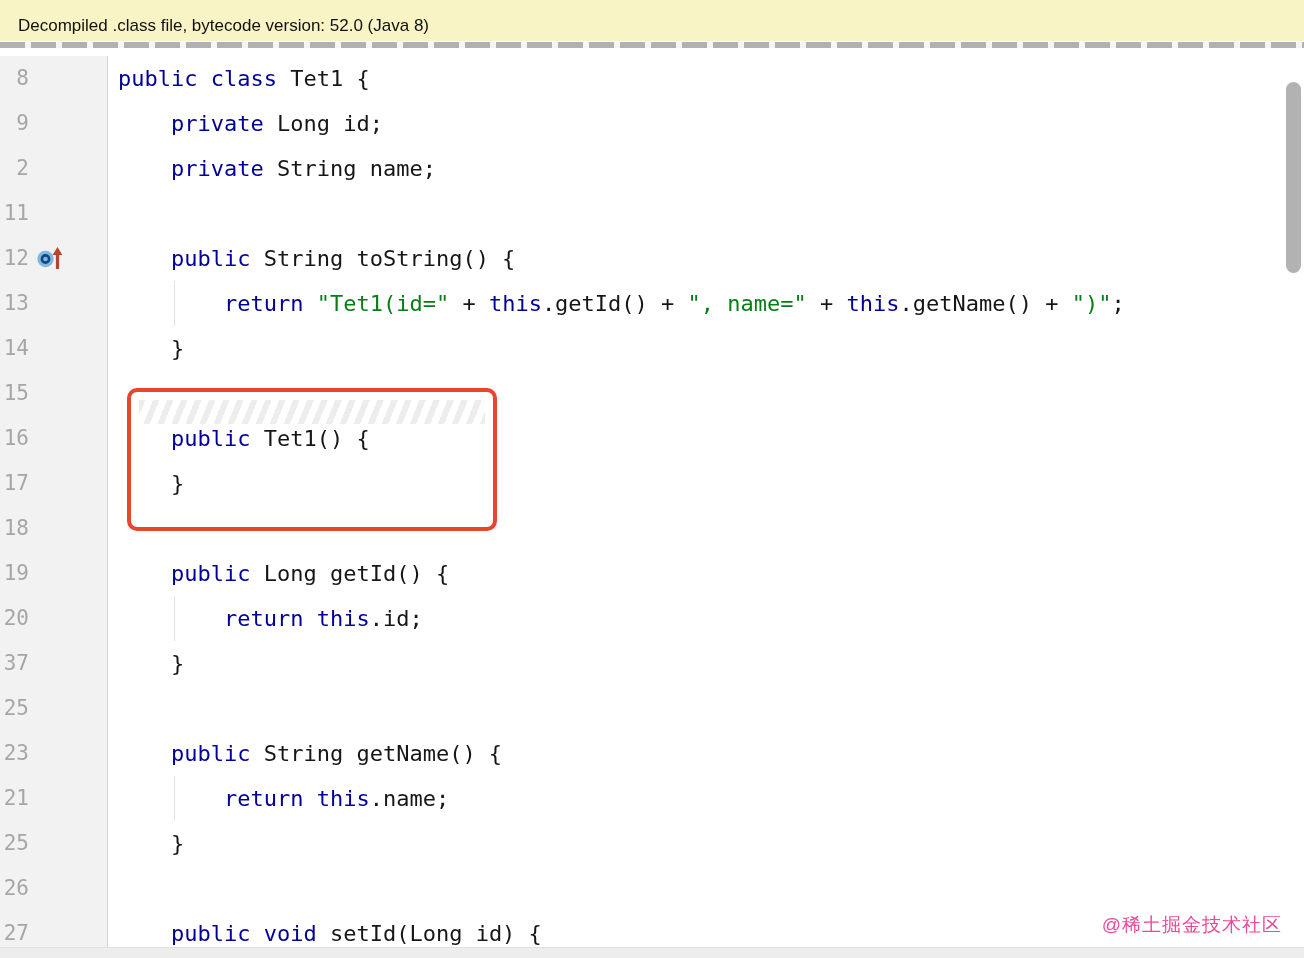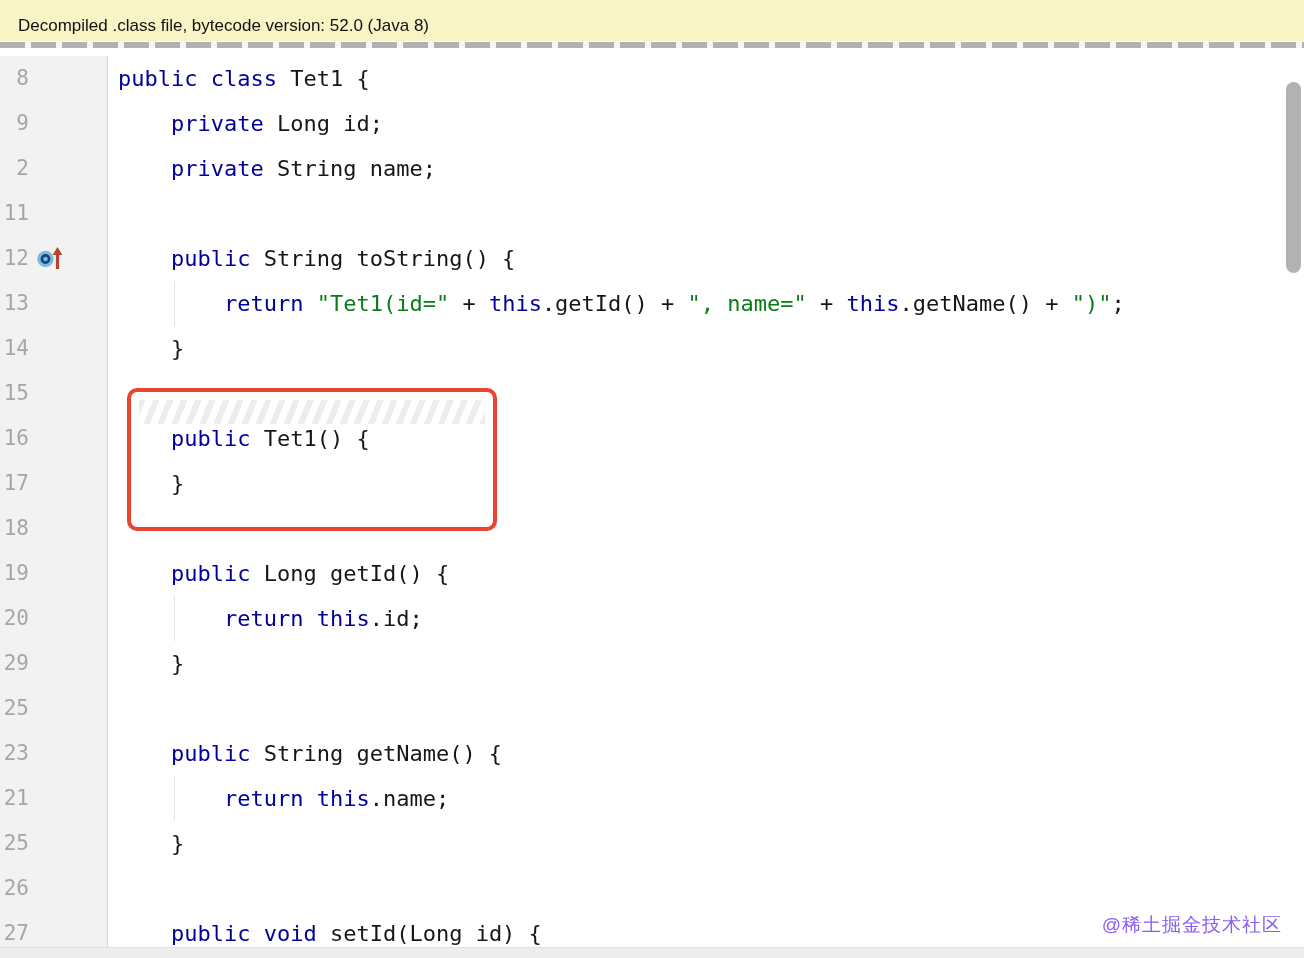--- a/index.html
+++ b/index.html
@@ -57,21 +57,21 @@
     opacity:.45;
   }
   
   .scroll-thumb {
     position:absolute; left:1286px; top:82px; width:15px; height:191px;
     background:#b2b2b2; border-radius:8px;
   }
   
   .watermark {
     position:absolute; top:912px; right:22px;
-    font-size:19px; color:#8b5cf6; letter-spacing:1px;
+    font-size:19px; color:#ec4899; letter-spacing:1px;
   }
   
   .bottom-strip {
     position:absolute; left:0; right:0; bottom:0; height:11px;
     background:#ededed; border-top:1px solid #e0e0e0;
   }
 </style>
 </head>
 <body>
 
@@ -163,21 +163,21 @@
           <div class="code-cell"><span class="tok-pl">    </span><span class="tok-kw">public </span><span class="tok-pl">Long getId() {</span></div>
         </div>
         <div class="row">
           <div class="gutter-cell">
             <span class="lnum">20</span>
           </div>
           <div class="code-cell"><span class="indent-guide"></span><span class="tok-pl">        </span><span class="tok-kw">return </span><span class="tok-kw">this</span><span class="tok-pl">.id;</span></div>
         </div>
         <div class="row">
           <div class="gutter-cell">
-            <span class="lnum">29</span>
+            <span class="lnum">37</span>
           </div>
           <div class="code-cell"><span class="tok-pl">    }</span></div>
         </div>
         <div class="row">
           <div class="gutter-cell">
             <span class="lnum">25</span>
           </div>
           <div class="code-cell"></div>
         </div>
         <div class="row">

